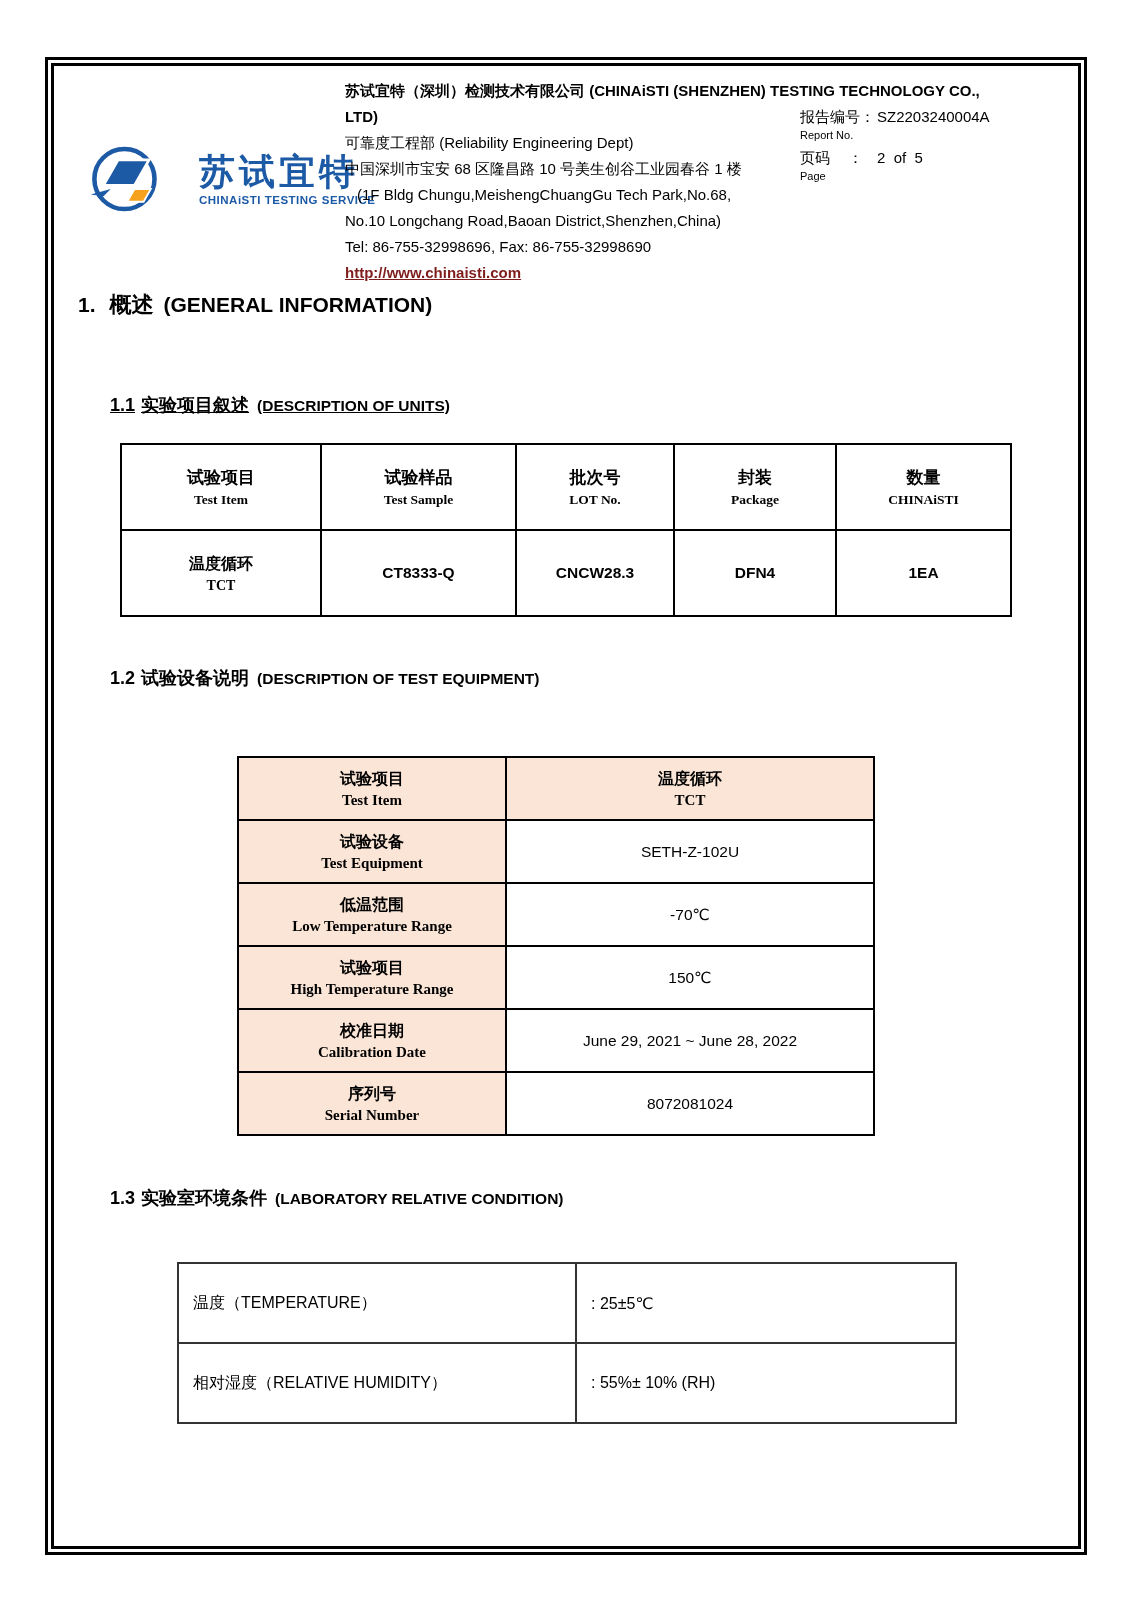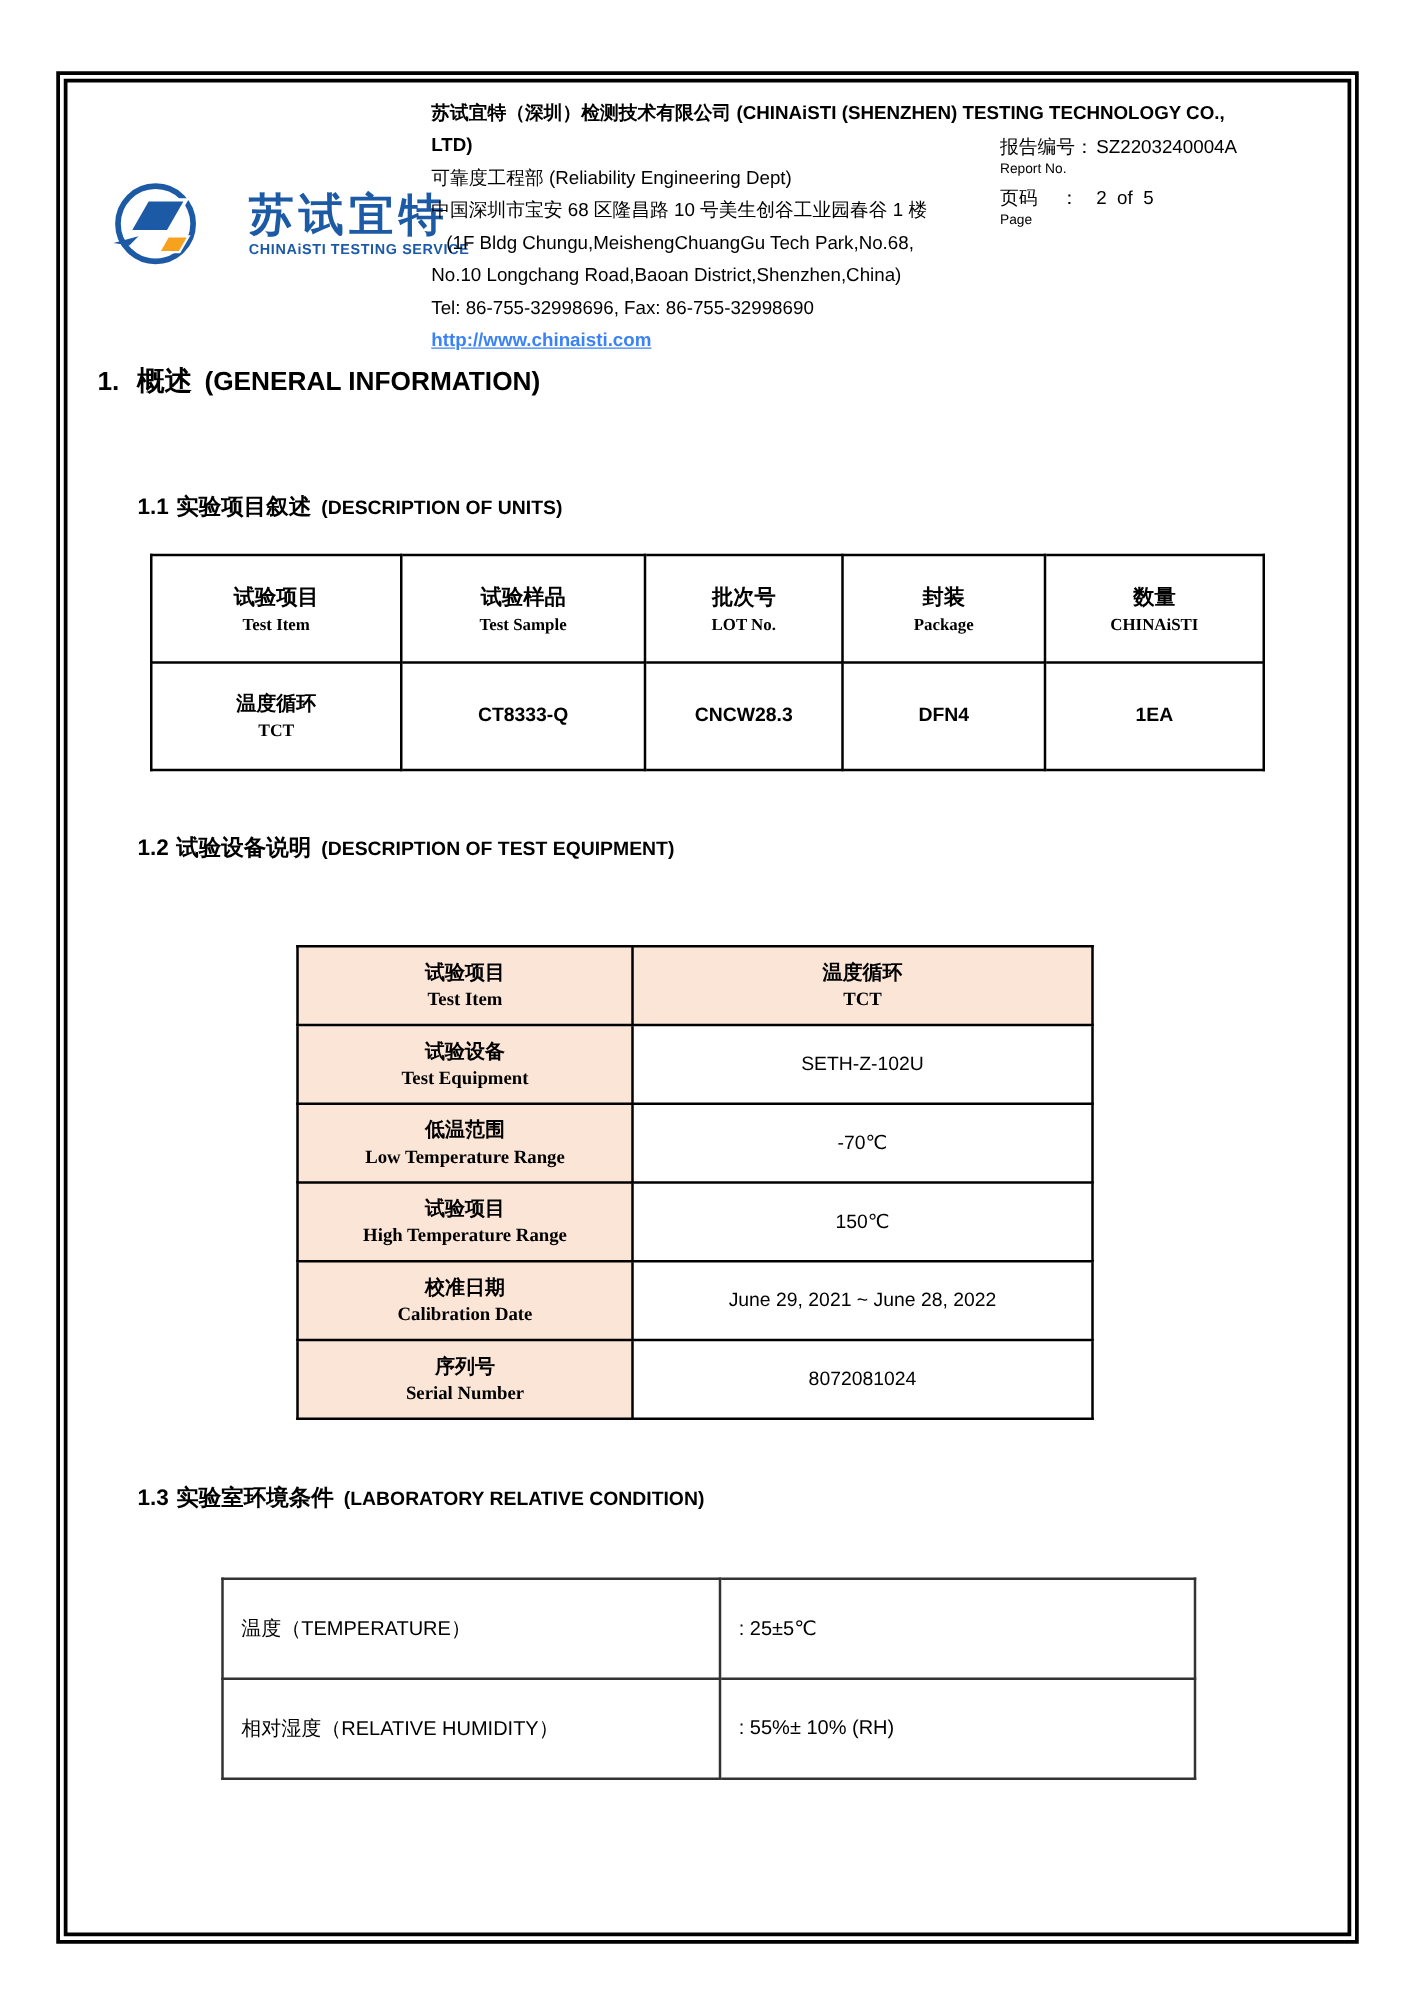--- a/index.html
+++ b/index.html
@@ -14,35 +14,35 @@
   }
   
   .logo{position:absolute;left:83px;top:138px;display:flex;align-items:center;gap:24px;}
   .logo-mark{width:92px;height:82px;flex:0 0 auto;}
   .logo-text{display:flex;flex-direction:column;}
   .logo-cn{font-size:36px;font-weight:bold;color:#1c5aa6;letter-spacing:4px;line-height:1.1;}
   .logo-en{font-size:11.5px;font-weight:bold;color:#1c5aa6;letter-spacing:0.5px;margin-top:3px;}
   .company{position:absolute;left:345px;top:78px;width:660px;font-size:15px;line-height:26px;}
   .c-line.bold{font-weight:bold;}
   .c-line.indent{padding-left:12px;}
-  .url{display:inline-block;font-weight:bold;color:#3b82f6;text-decoration:underline;font-size:15px;line-height:24px;cursor:pointer;}
+  .url{display:inline-block;font-weight:bold;color:#7f1d1d;text-decoration:underline;font-size:15px;line-height:24px;cursor:pointer;}
   .report-meta{position:absolute;left:800px;top:108px;font-size:15px;}
   .rm-row{white-space:pre;}
   .rm-val{margin-left:2px;}
   .rm-en{font-size:11px;line-height:15px;margin:1px 0 6px 0;}
   .page-row .colon{margin:0 14px 0 18px;}
   
   .h1{position:absolute;left:78px;top:290px;font-weight:bold;font-size:21px;}
   .h1 .num{margin-right:14px;}
   .h1 .cn{font-size:22px;margin-right:10px;}
   .h2{position:absolute;font-weight:bold;}
   .h2 .num{font-size:18px;margin-right:6px;}
   .h2 .cn{font-size:18px;margin-right:8px;}
   .h2 .en{font-size:15.5px;}
-  .h2.s11{left:110px;top:393px;}
+  .h2.s11{left:110px;top:393px;text-decoration:underline;}
   .h2.s12{left:110px;top:666px;}
   .h2.s13{left:110px;top:1186px;}
   
   table{border-collapse:collapse;position:absolute;table-layout:fixed;}
   .t1{left:120px;top:443px;width:890px;}
   .t1 th,.t1 td{border:2px solid #000;text-align:center;vertical-align:middle;padding:0;}
   .t1 thead tr{height:86px;}
   .t1 tbody tr{height:86px;}
   .cell-cn{font-size:17px;font-weight:bold;line-height:24px;}
   .cell-en{font-size:13.5px;font-weight:bold;line-height:19px;font-family:Liberation Serif, serif;}

